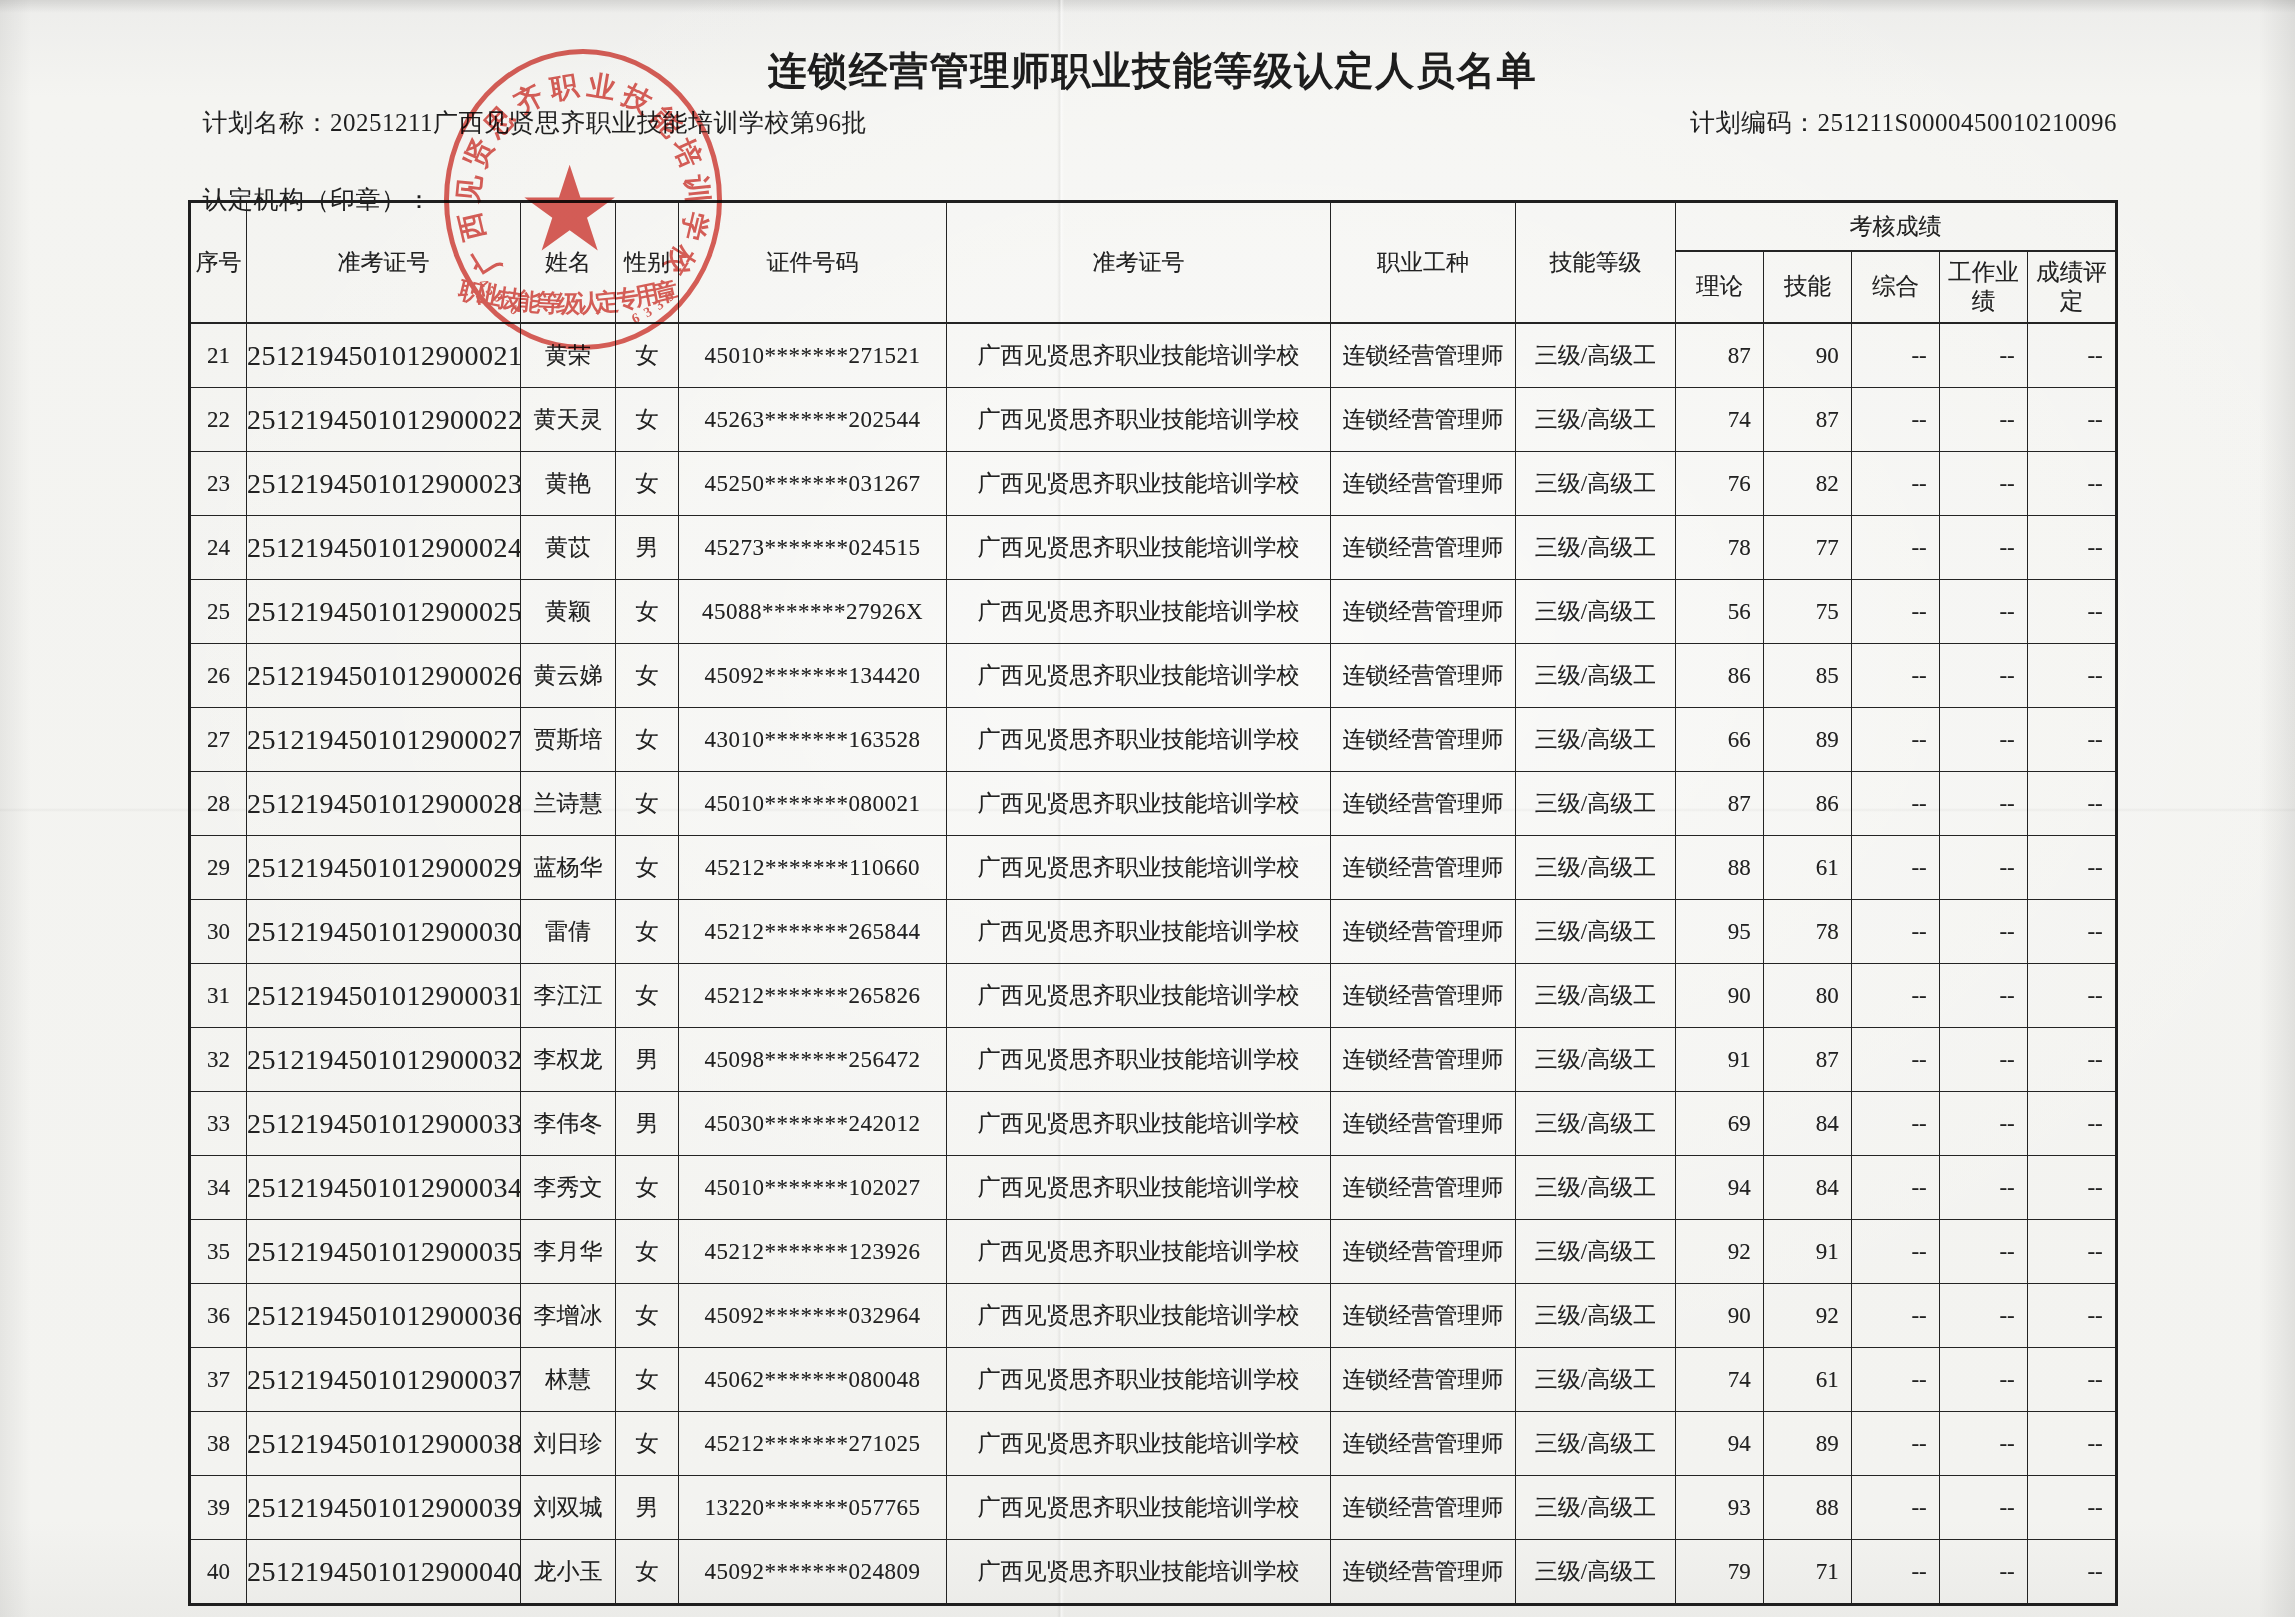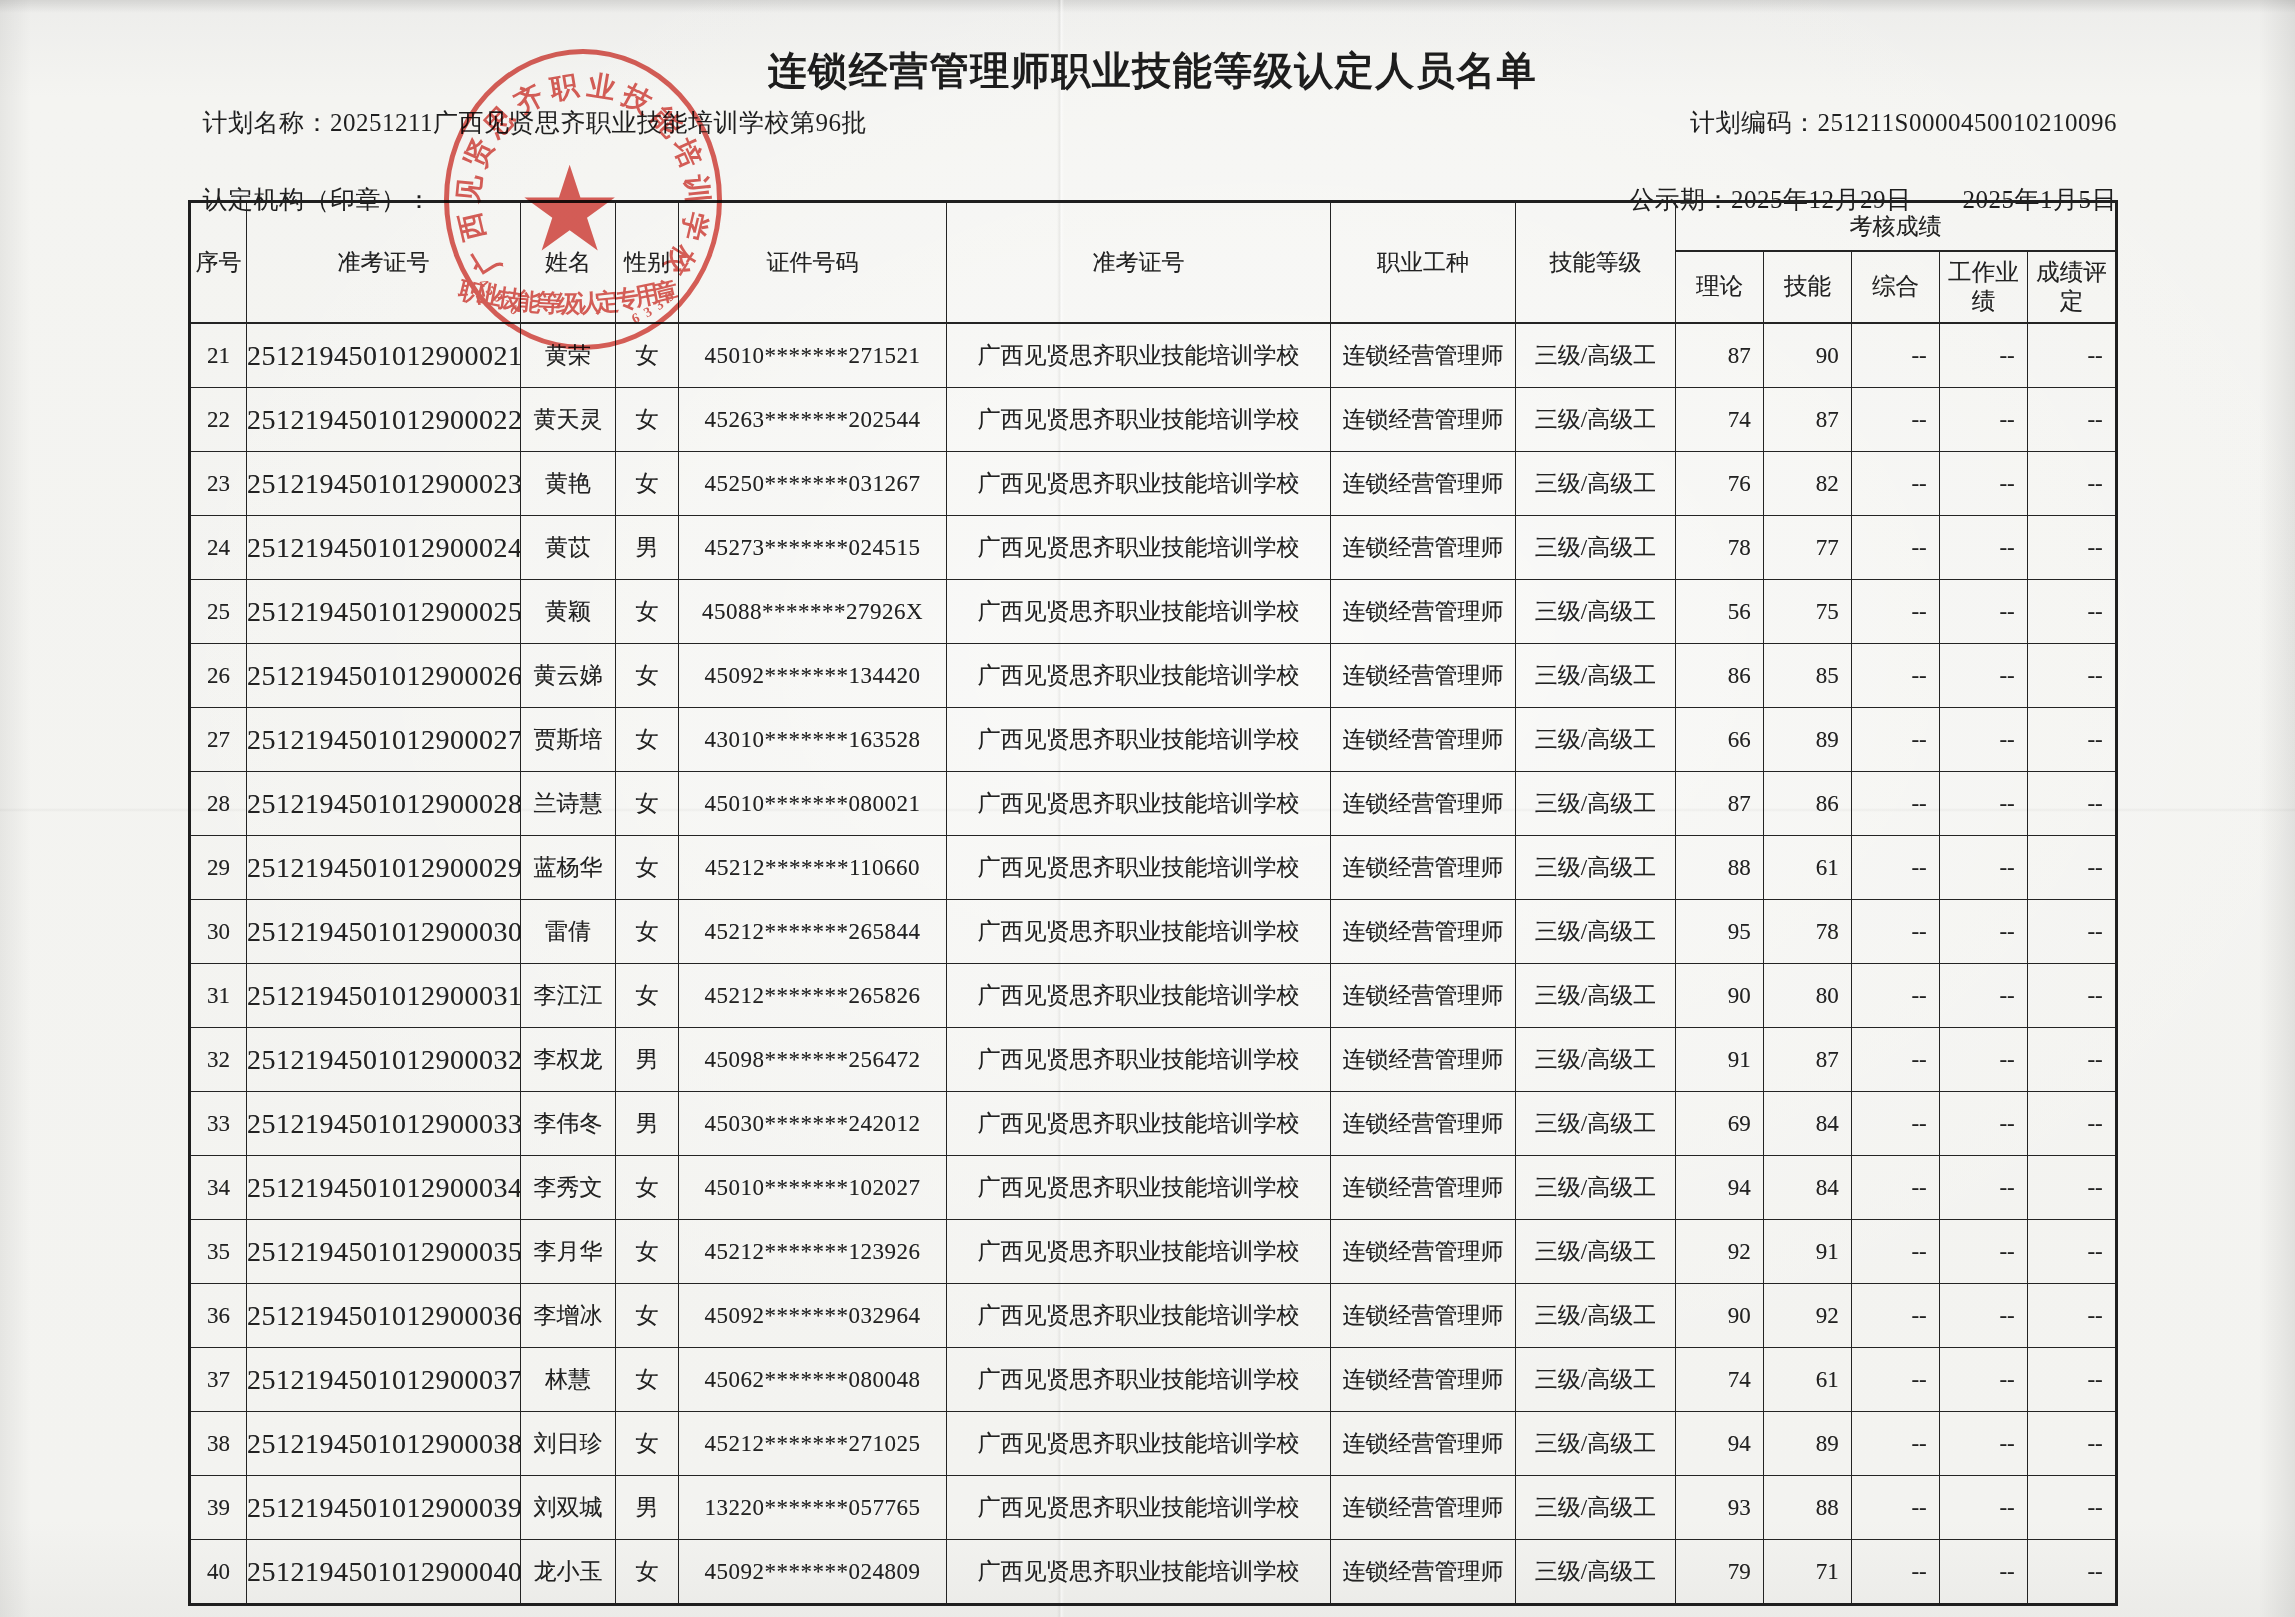--- a/index.html
+++ b/index.html
@@ -97,21 +97,20 @@
 
   <div class="title">连锁经营管理师职业技能等级认定人员名单</div>
 
   <div class="meta-line meta-1">
     <div class="meta-left"><span>计划名称：</span><span>20251211广西见贤思齐职业技能培训学校第96批</span></div>
     <div class="meta-right"><span>计划编码：</span><span>251211S0000450010210096</span></div>
   </div>
 
   <div class="meta-line meta-2">
     <div class="meta-left">认定机构（印章）：</div>
-    <div class="meta-right"><span>公示期：</span><span>2025年12月29日——2025年1月5日</span></div>
   </div>
 
   <table class="roster">
     <colgroup>
       <col style="width:57px">
         <col style="width:274px">
         <col style="width:95px">
       <col style="width:63px">
         <col style="width:268px">
         <col style="width:384px">

